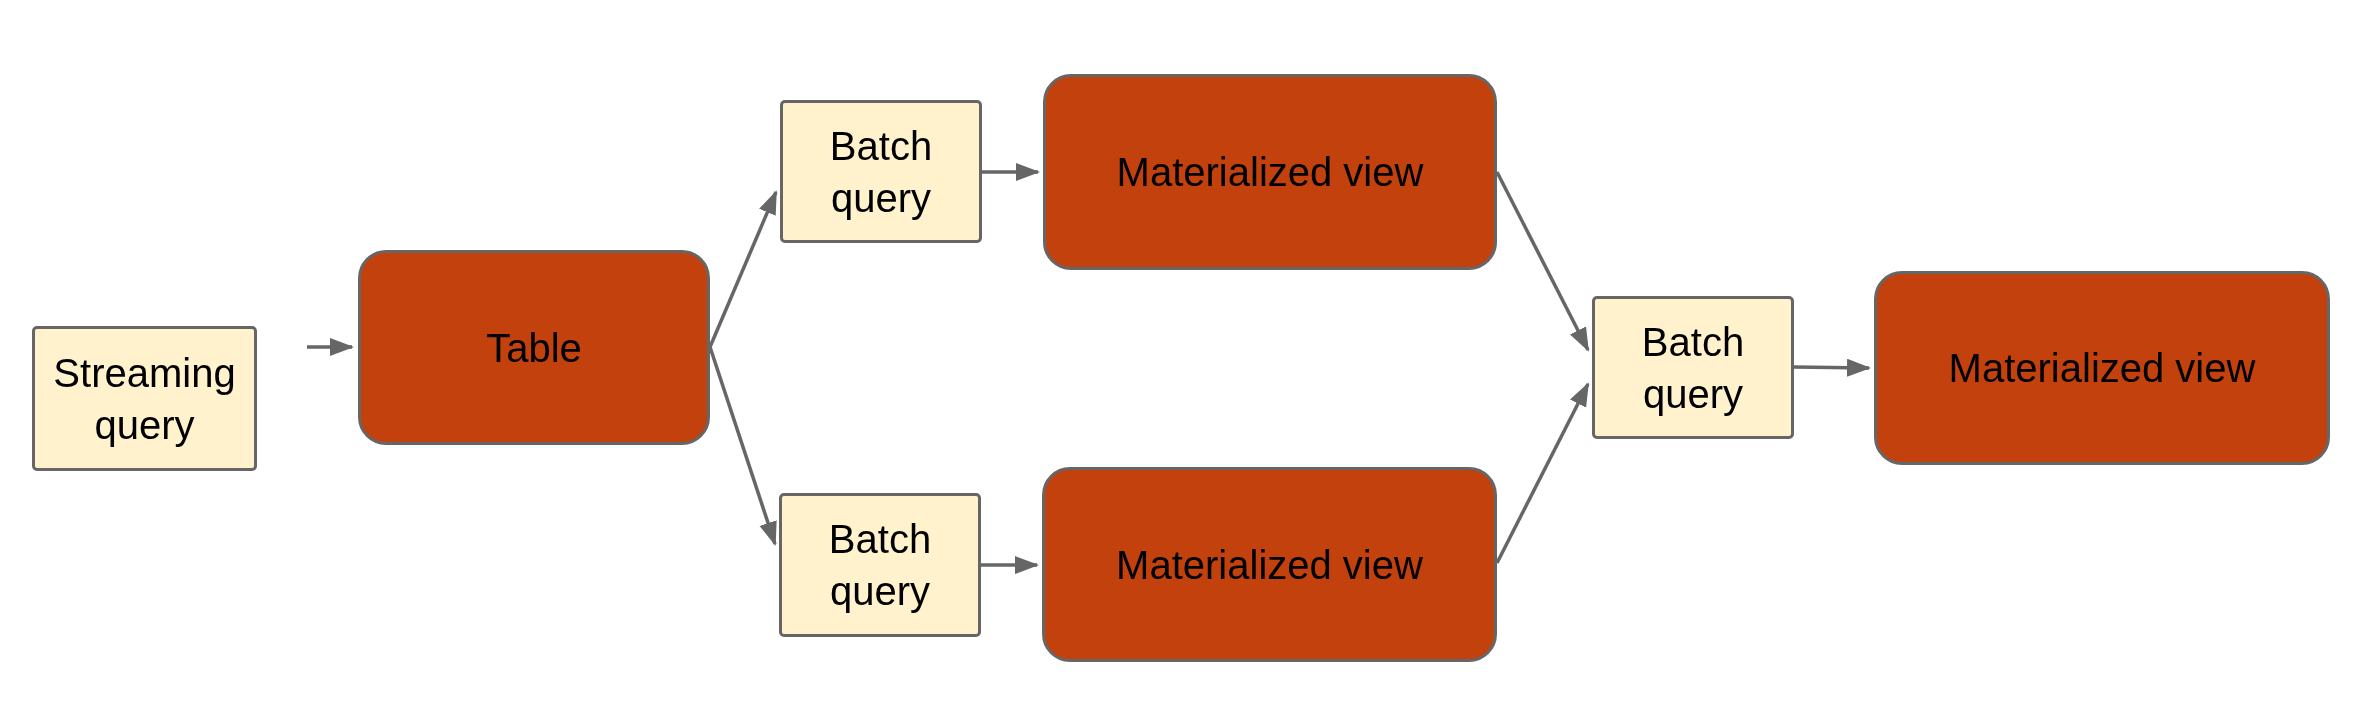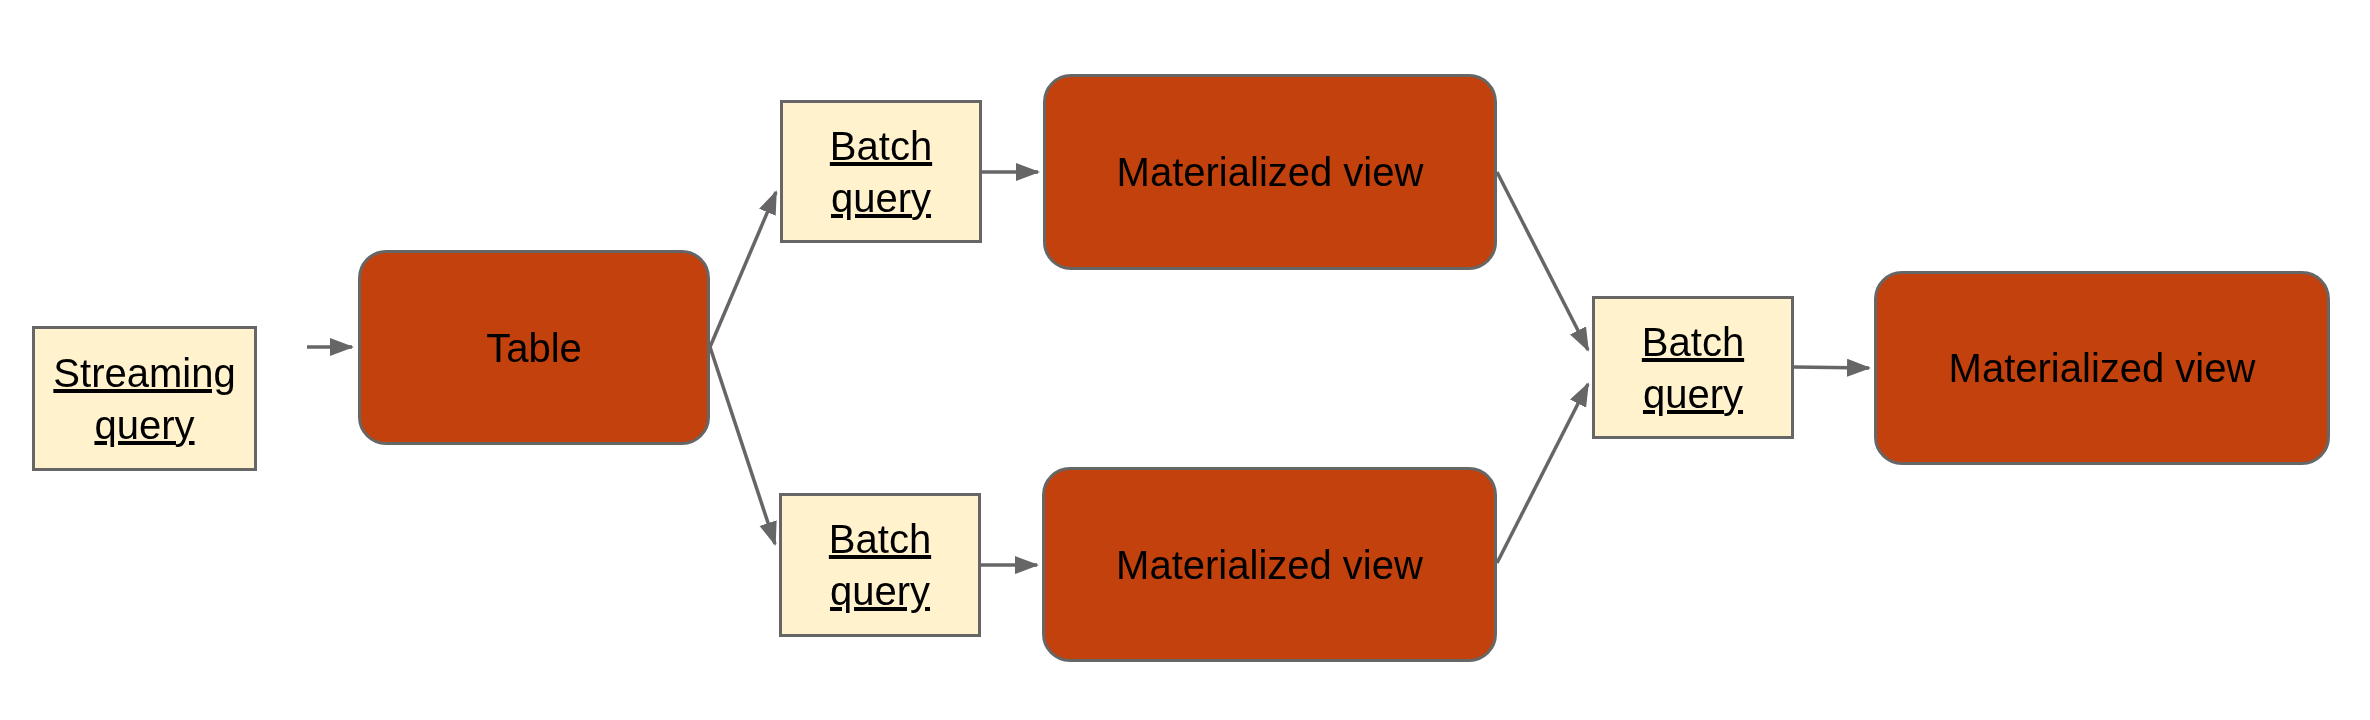--- a/index.html
+++ b/index.html
@@ -23,21 +23,21 @@
     align-items: center;
     justify-content: center;
     text-align: center;
     box-sizing: border-box;
     font-size: 40px;
     line-height: 1.3;
     color: #000000;
     border: 3px solid #666666;
     padding: 0 12px;
   }
-  .node.query  { background: #fff2cc; border-radius: 0; text-decoration: underline; }
+  .node.query  { background: #fff2cc; border-radius: 5px; }
   .node.view   { background: #c2410c; border-radius: 28px; }
 
   
   #n-streaming-query        { left: 32px;   top: 290px; width: 225px; height: 145px; margin-top: 36px; }
   #n-table                  { left: 358px;  top: 250px; width: 352px; height: 195px; }
   #n-batch-query-top        { left: 780px;  top: 100px; width: 202px; height: 143px; }
   #n-mv-top                 { left: 1043px; top: 74px;  width: 454px; height: 196px; }
   #n-batch-query-bottom     { left: 779px;  top: 493px; width: 202px; height: 144px; }
   #n-mv-bottom              { left: 1042px; top: 467px; width: 455px; height: 195px; }
   #n-batch-query-final      { left: 1592px; top: 296px; width: 202px; height: 143px; }

